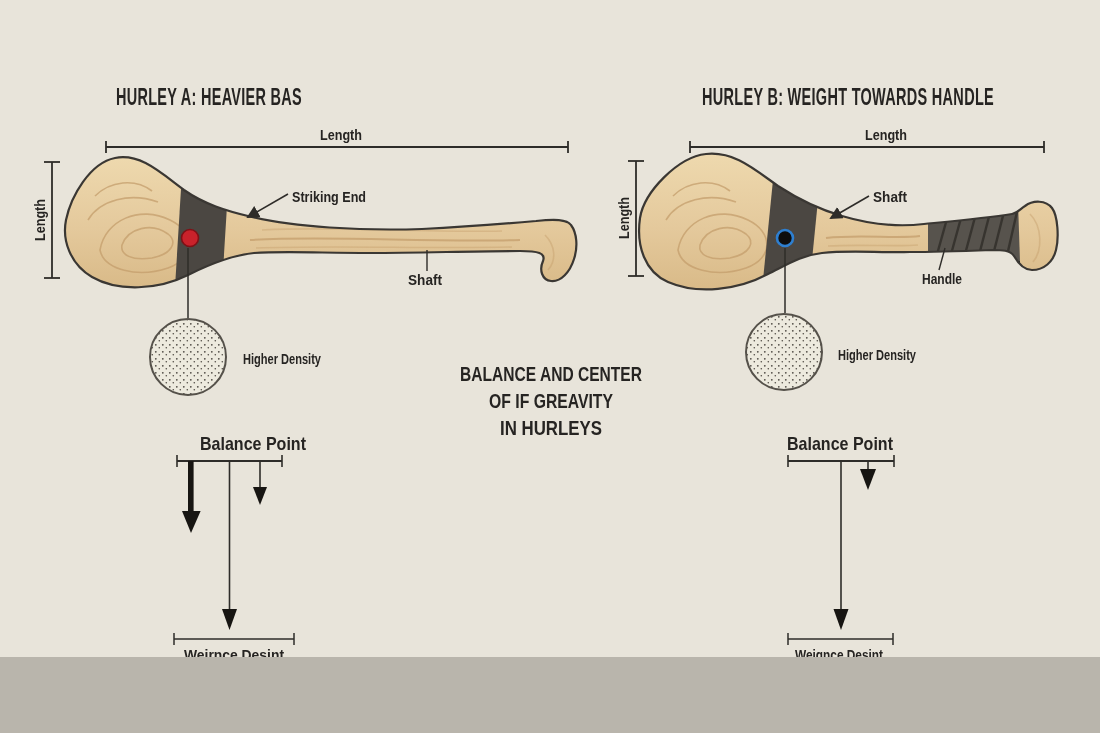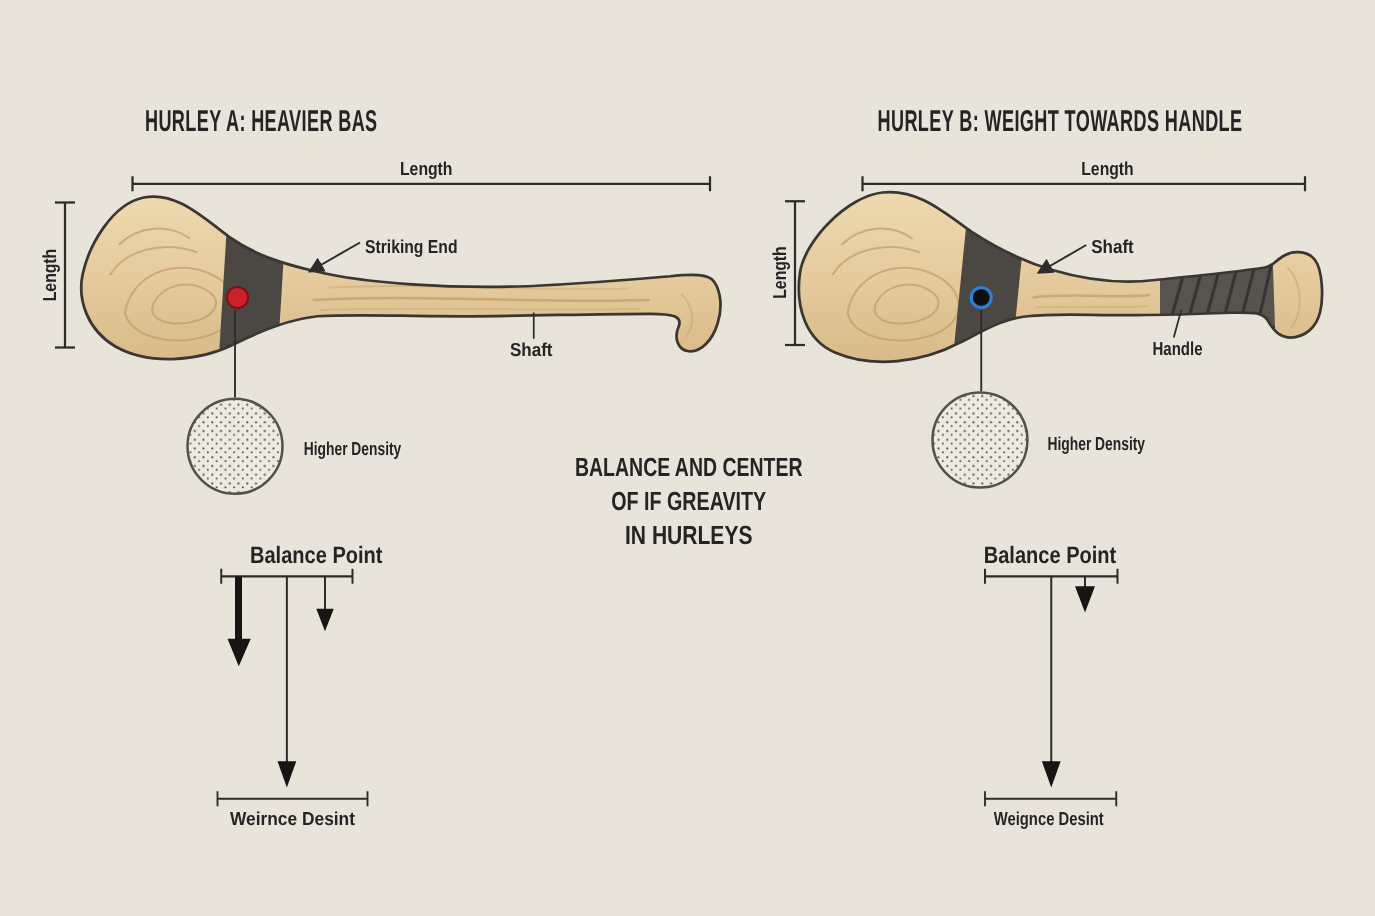--- a/index.html
+++ b/index.html
@@ -1,18 +1,18 @@
 <!DOCTYPE html>
 <html><head>
 <meta charset="utf-8">
 <style>
   html,body{margin:0;padding:0;background:#b9b5ac;}
   .canvas{
     position:relative;
-    width:1100px;height:733px;
+    width:1100px;height:657px;
     background:#e8e4da;
     overflow:hidden;
     font-family:"Liberation Sans", sans-serif;
   }
   svg{position:absolute;left:0;top:0;}
   text{fill:#262422;font-family:"Liberation Sans", sans-serif;}
   .t-title{font-size:24px;font-weight:700;letter-spacing:0.5px;}
   .t-caption{font-size:21px;font-weight:700;}
   .t-label{font-size:15px;font-weight:700;}
   .t-label-sm{font-size:15px;font-weight:700;}

